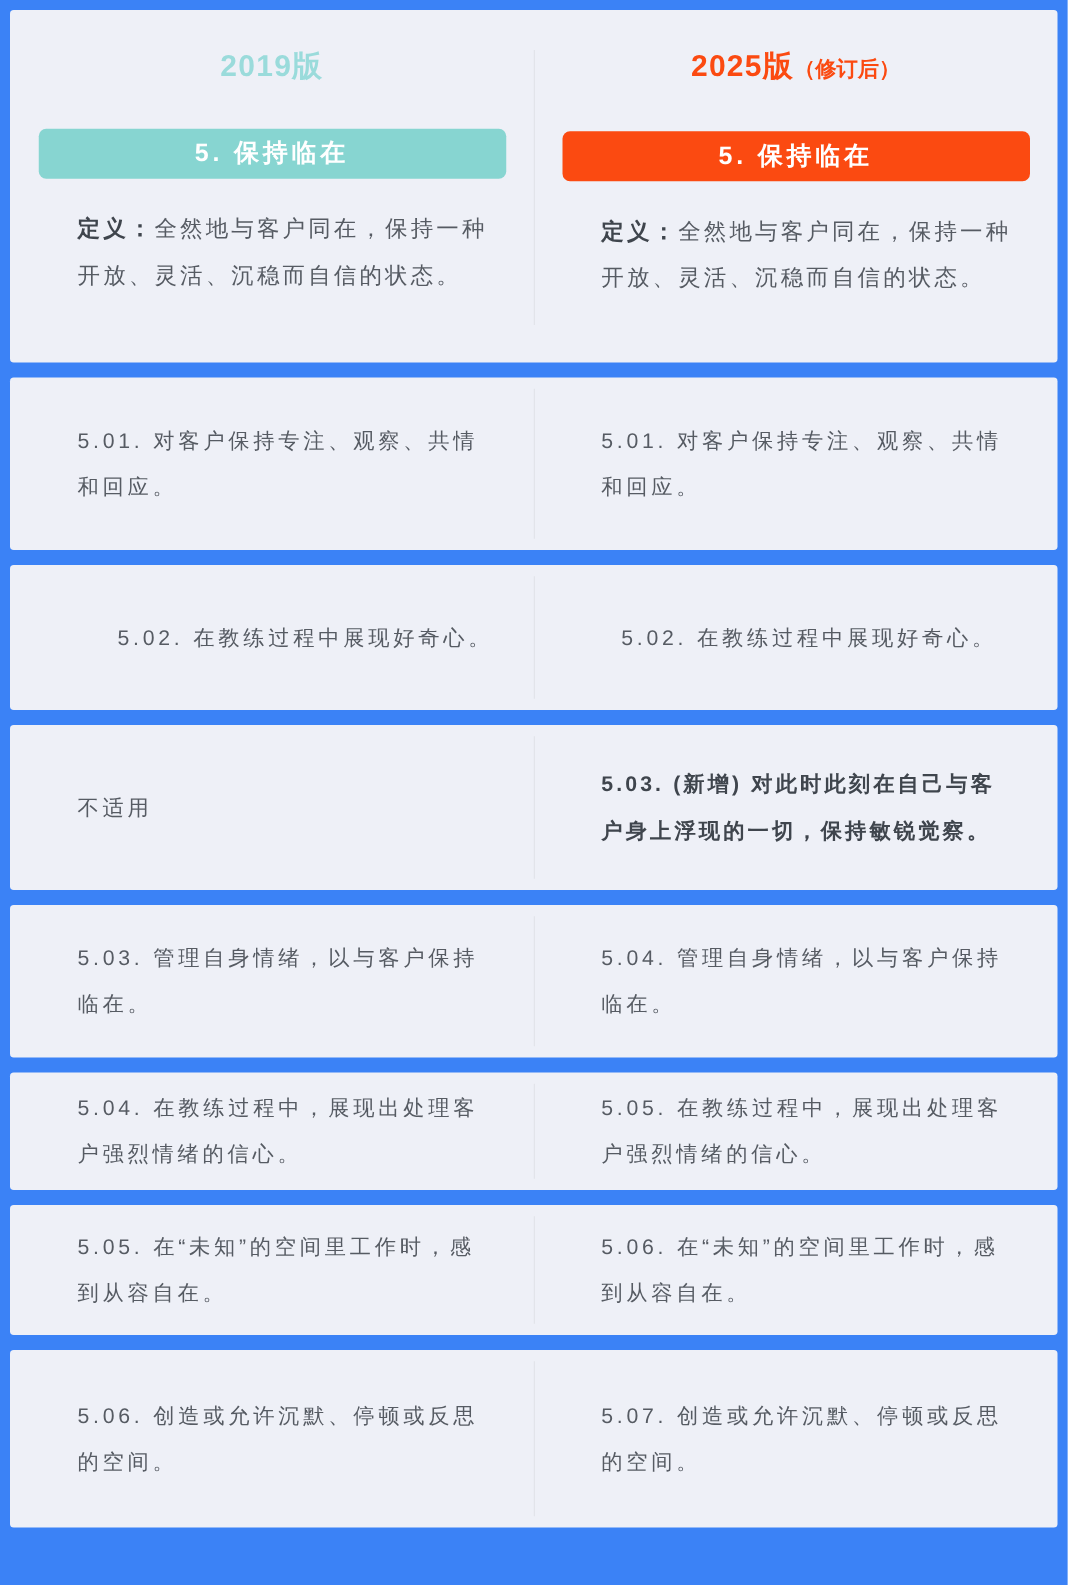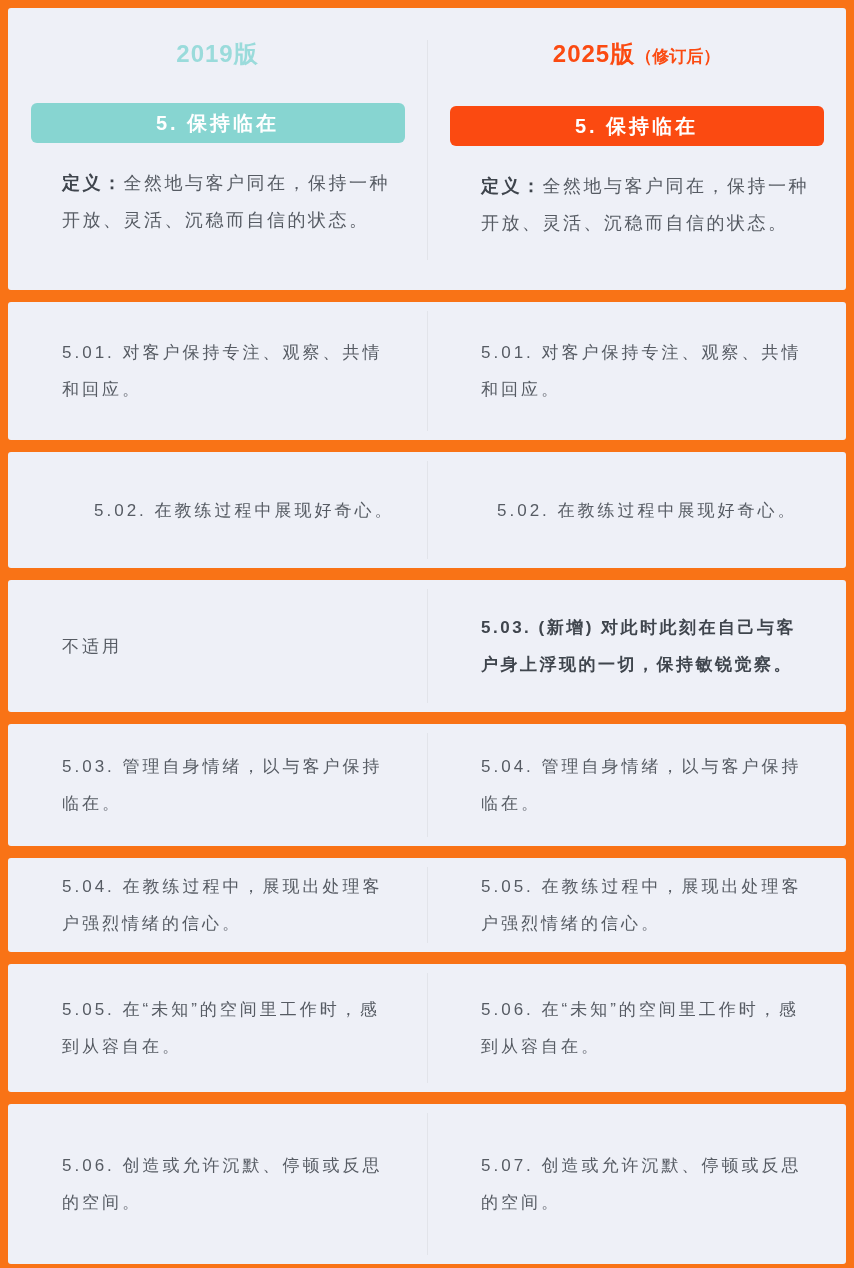--- a/index.html
+++ b/index.html
@@ -1,21 +1,21 @@
 <!DOCTYPE html>
 <html lang="zh"><head>
 <meta charset="utf-8">
 <style>
   html,body{margin:0;padding:0;background:#ffffff;}
   body{
     width:854px;height:1268px;overflow:hidden;
     font-family:"Liberation Sans","DejaVu Sans",sans-serif;
     -webkit-font-smoothing:antialiased;
   }
-  .page{width:854px;height:1268px;box-sizing:border-box;padding:8px;background:#f97316;}
+  .page{width:854px;height:1268px;box-sizing:border-box;padding:8px;background:#3b82f6;}
   .card{
     position:relative;width:838px;box-sizing:border-box;
     background:#eef0f7;border-radius:3px;margin-bottom:12px;
   }
   .v-divider{
     position:absolute;left:50%;width:1px;margin-left:-0.5px;
     background:#e2e4ea;
   }
   
   .header-card{height:282px;display:flex;}
@@ -40,22 +40,22 @@
     font-size:18px;line-height:37px;letter-spacing:2.5px;color:#565b63;
   }
   .def-label{font-weight:bold;color:#3f454d;}
   
   .row-card{display:flex;align-items:center;}
   #rows .row-card:nth-of-type(1){height:138px;align-items:center;}
   #rows .row-card:nth-of-type(2){height:116px;padding-left:32px;}
   #rows .row-card:nth-of-type(3){height:132px;}
   #rows .row-card:nth-of-type(4){height:122px;}
   #rows .row-card:nth-of-type(5){height:94px;}
-  #rows .row-card:nth-of-type(6){height:128px;}
-  #rows .row-card:nth-of-type(7){height:160px;margin-bottom:0;}
+  #rows .row-card:nth-of-type(6){height:104px;}
+  #rows .row-card:nth-of-type(7){height:142px;margin-bottom:0;}
   .row-card .v-divider{top:9px;bottom:9px;}
   .cell{
     width:50%;box-sizing:border-box;padding:0 43px 0 54px;
     font-size:17px;line-height:37px;letter-spacing:3px;color:#565b63;
   }
   .cell.em{font-weight:bold;color:#3f454d;letter-spacing:2.5px;}
 </style>
 </head>
 <body>
 

